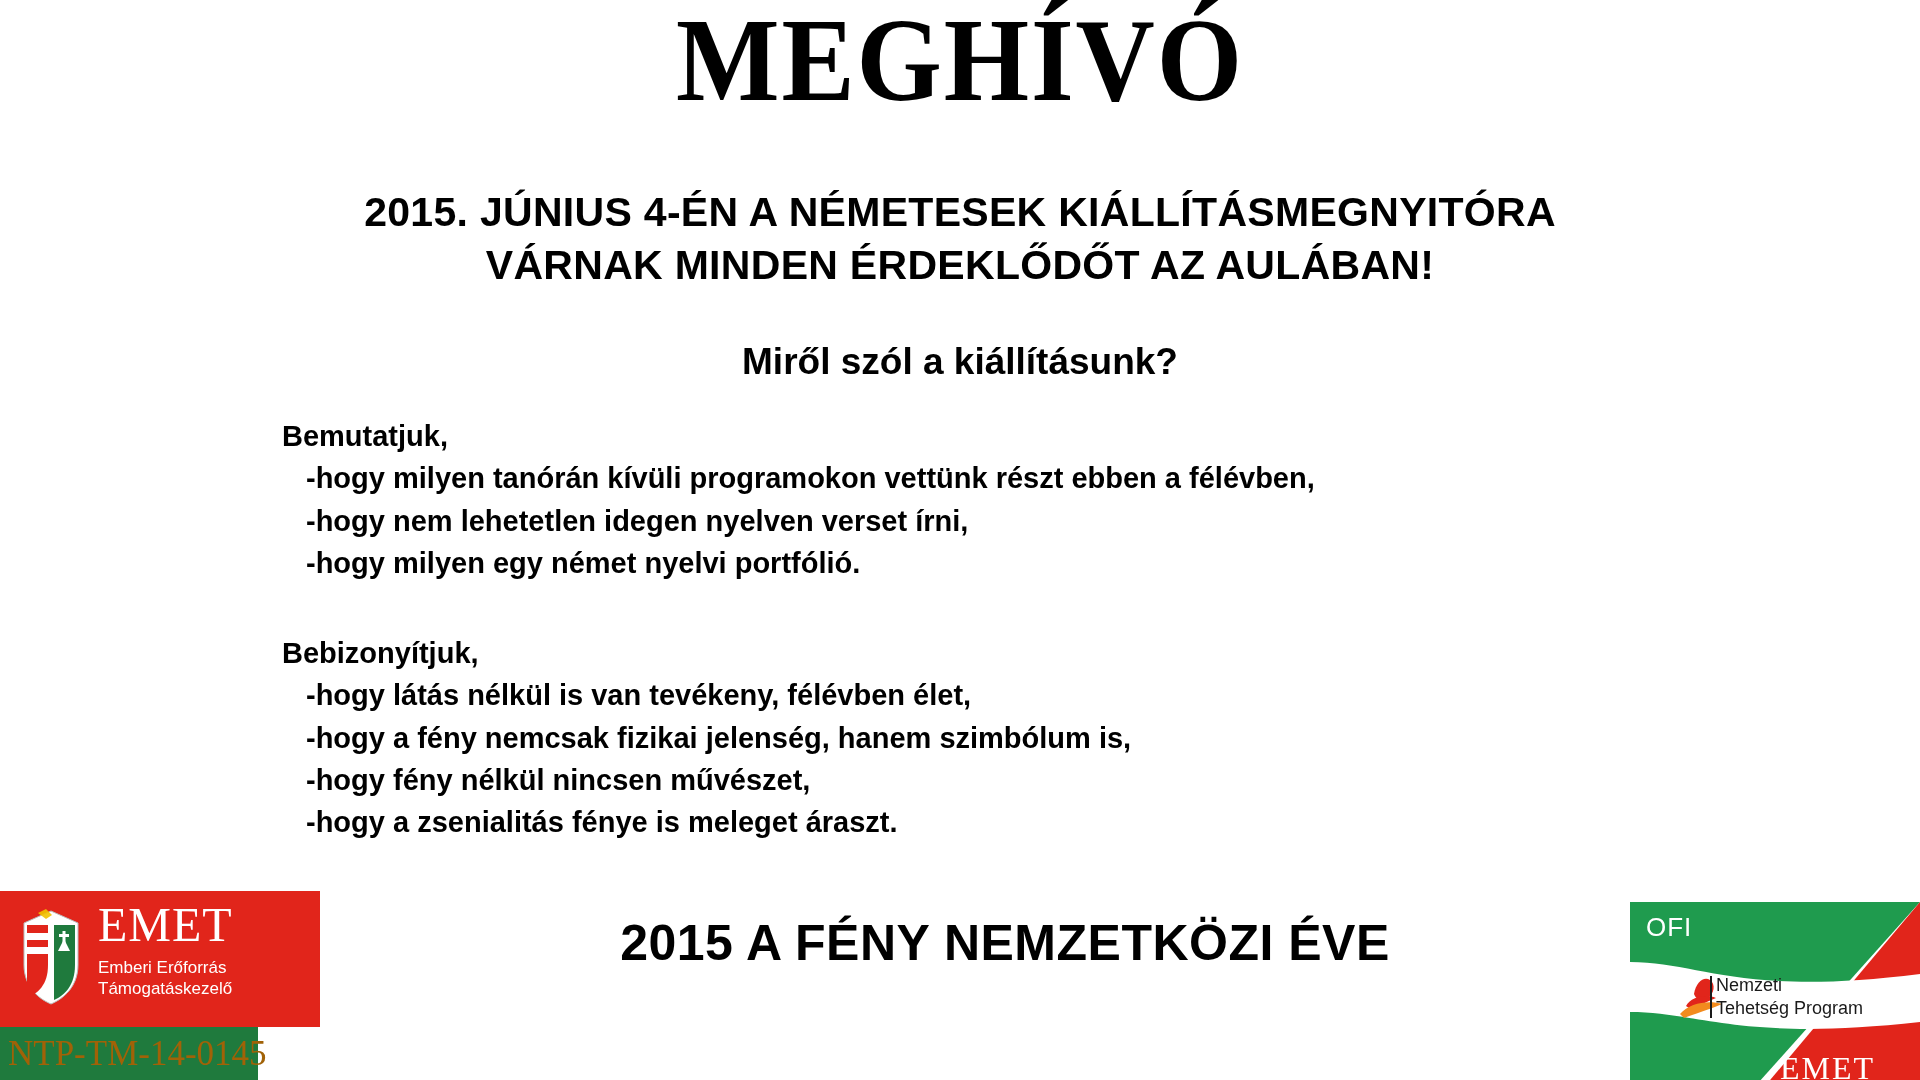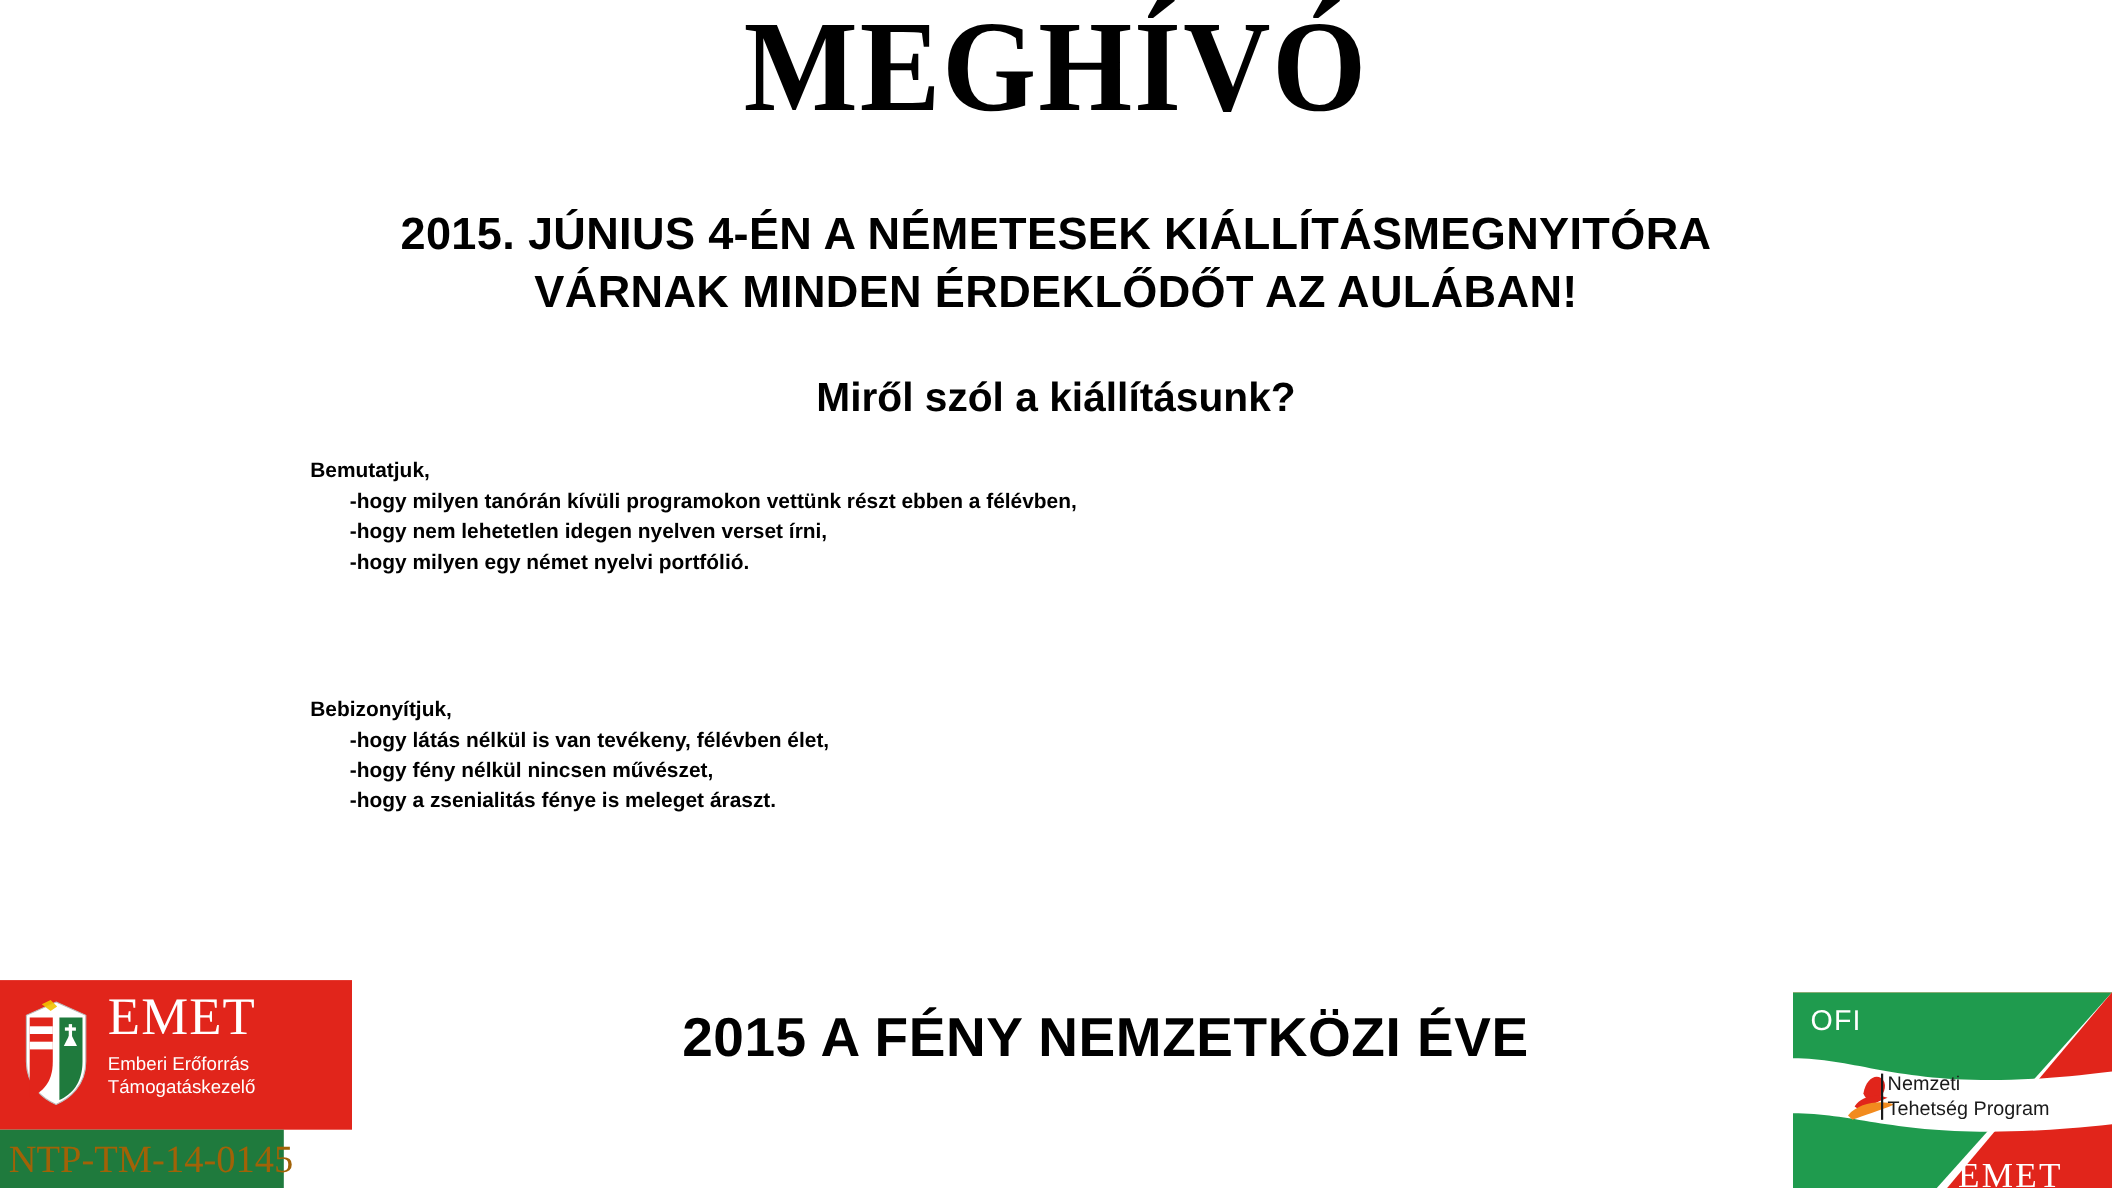--- a/index.html
+++ b/index.html
@@ -55,28 +55,28 @@
     font-weight: bold;
     font-size: 37px;
     line-height: 1.2;
   }
 
   
   .body-block {
     position: absolute;
     left: 282px;
     font-weight: bold;
-    font-size: 19px;
+    font-size: 29px;
     line-height: 1.46;
     white-space: nowrap;
   }
   .block-one { top: 415px; }
   .block-two { top: 632px; }
   .body-block .lead { margin-left: 0; }
-  .body-block .dash { margin-left: 36px; }
+  .body-block .dash { margin-left: 24px; }
 
   
   .slogan {
     position: absolute;
     top: 914px;
     left: 430px;
     width: 1150px;
     text-align: center;
     font-weight: bold;
     font-size: 50px;
@@ -197,20 +197,21 @@
 <div class="body-block block-one">
   <div class="lead">Bemutatjuk,</div>
   <div class="dash">-hogy milyen tanórán kívüli programokon vettünk részt ebben a félévben,</div>
   <div class="dash">-hogy nem lehetetlen idegen nyelven verset írni,</div>
   <div class="dash">-hogy milyen egy német nyelvi portfólió.</div>
 </div>
 
 <div class="body-block block-two">
   <div class="lead">Bebizonyítjuk,</div>
   <div class="dash">-hogy látás nélkül is van tevékeny, félévben élet,</div>
+  <div class="dash">-hogy a fény nemcsak fizikai jelenség, hanem szimbólum is,</div>
   <div class="dash">-hogy fény nélkül nincsen művészet,</div>
   <div class="dash">-hogy a zsenialitás fénye is meleget áraszt.</div>
 </div>
 
 <div class="slogan">2015 A FÉNY NEMZETKÖZI ÉVE</div>
 
 <div class="emet-logo">
   <div class="emet-red"></div>
 
   <svg class="emet-coat" viewBox="0 0 66 100">

